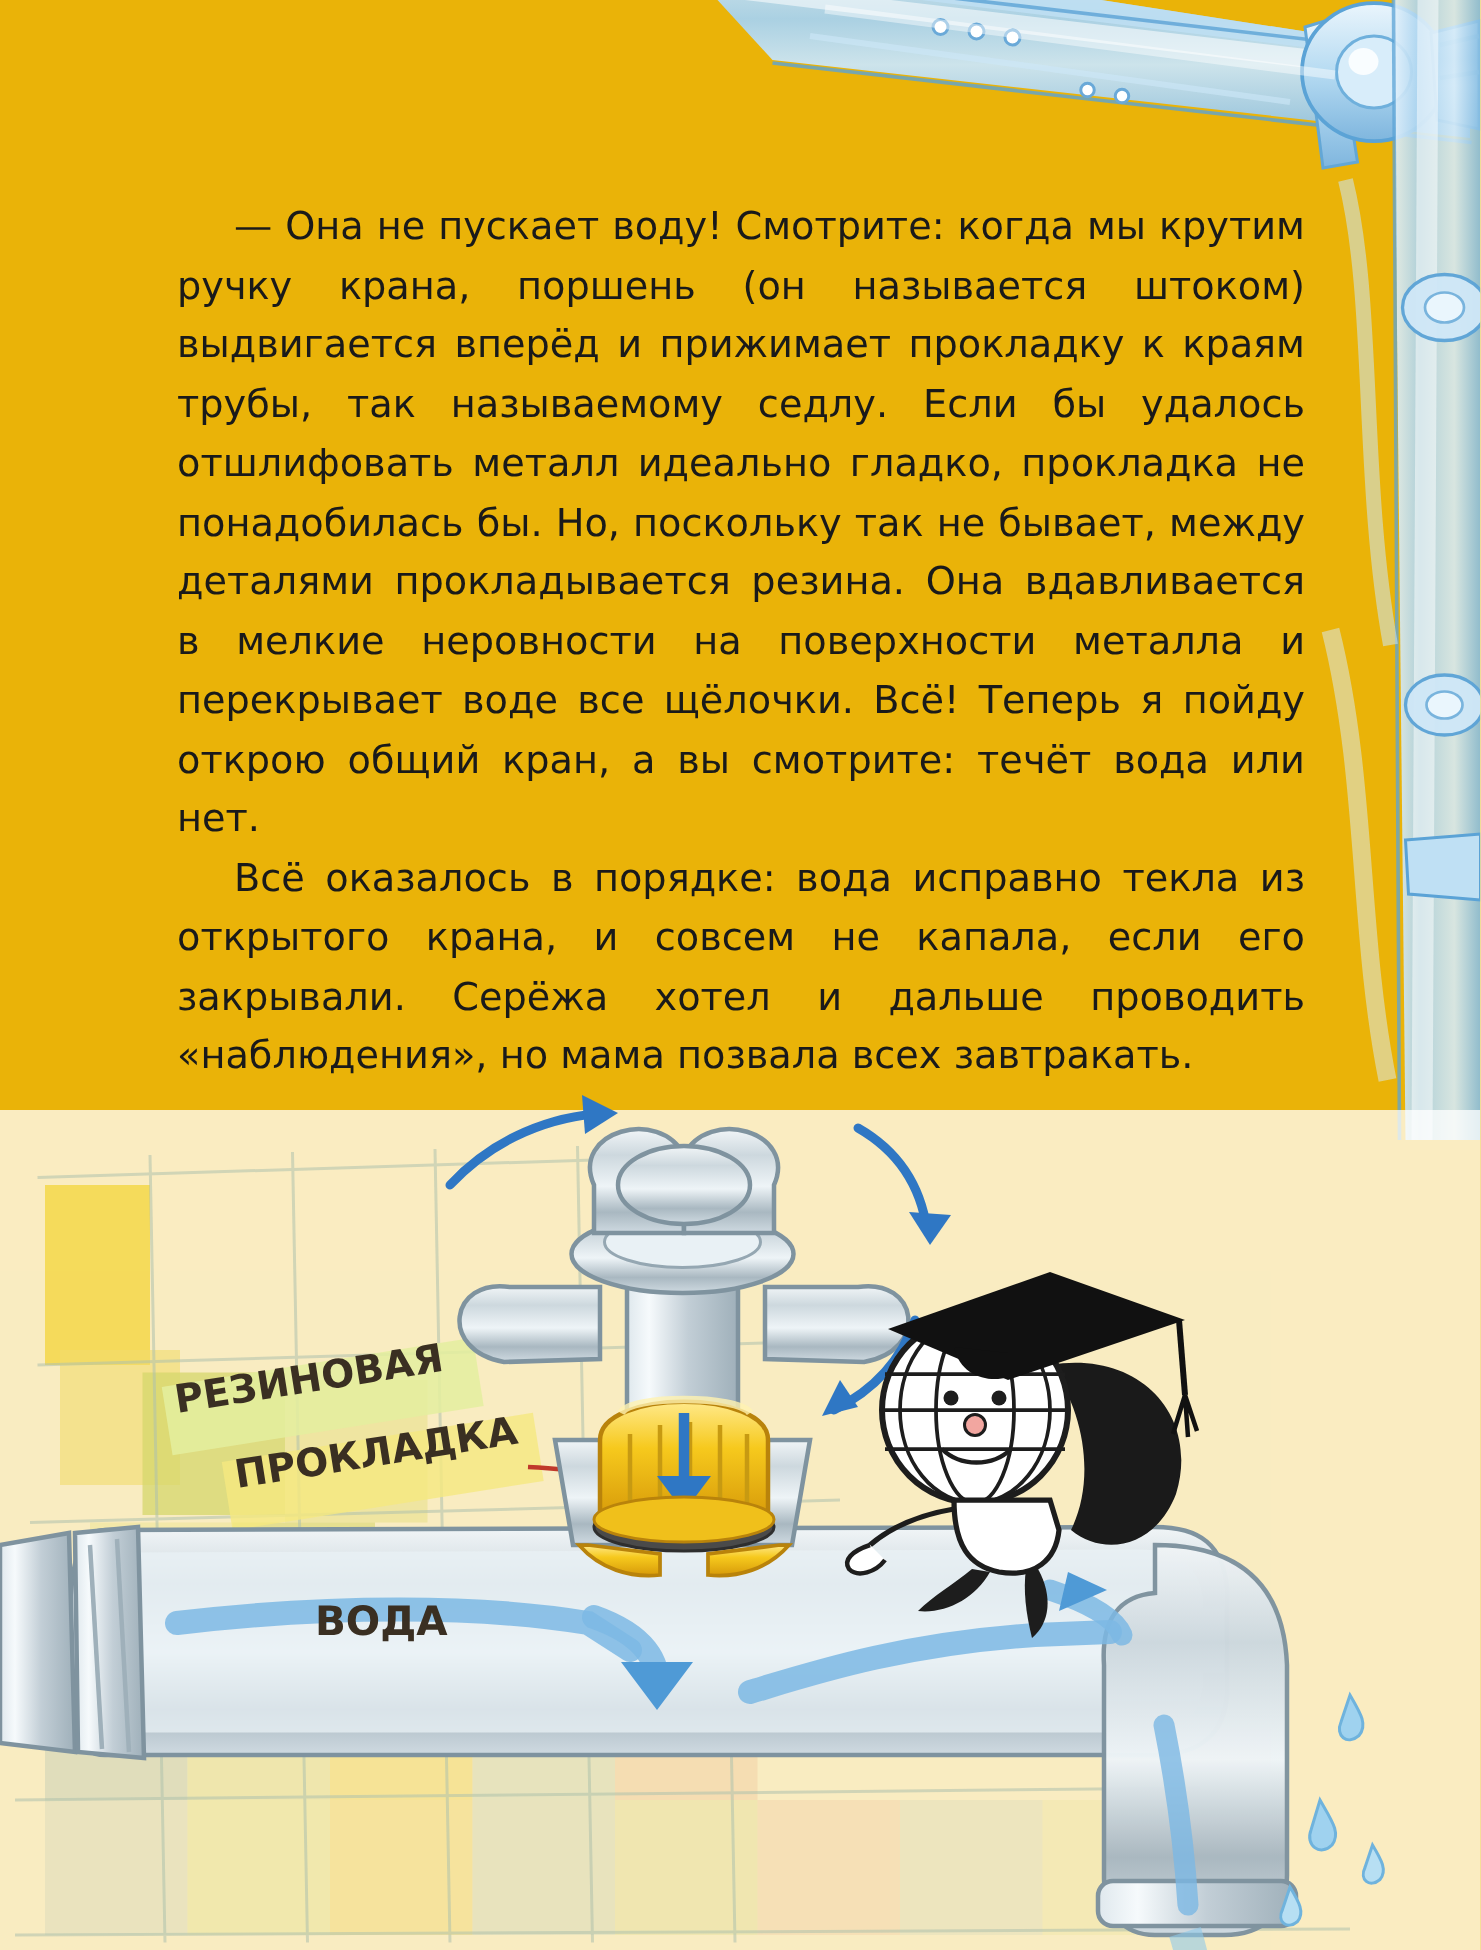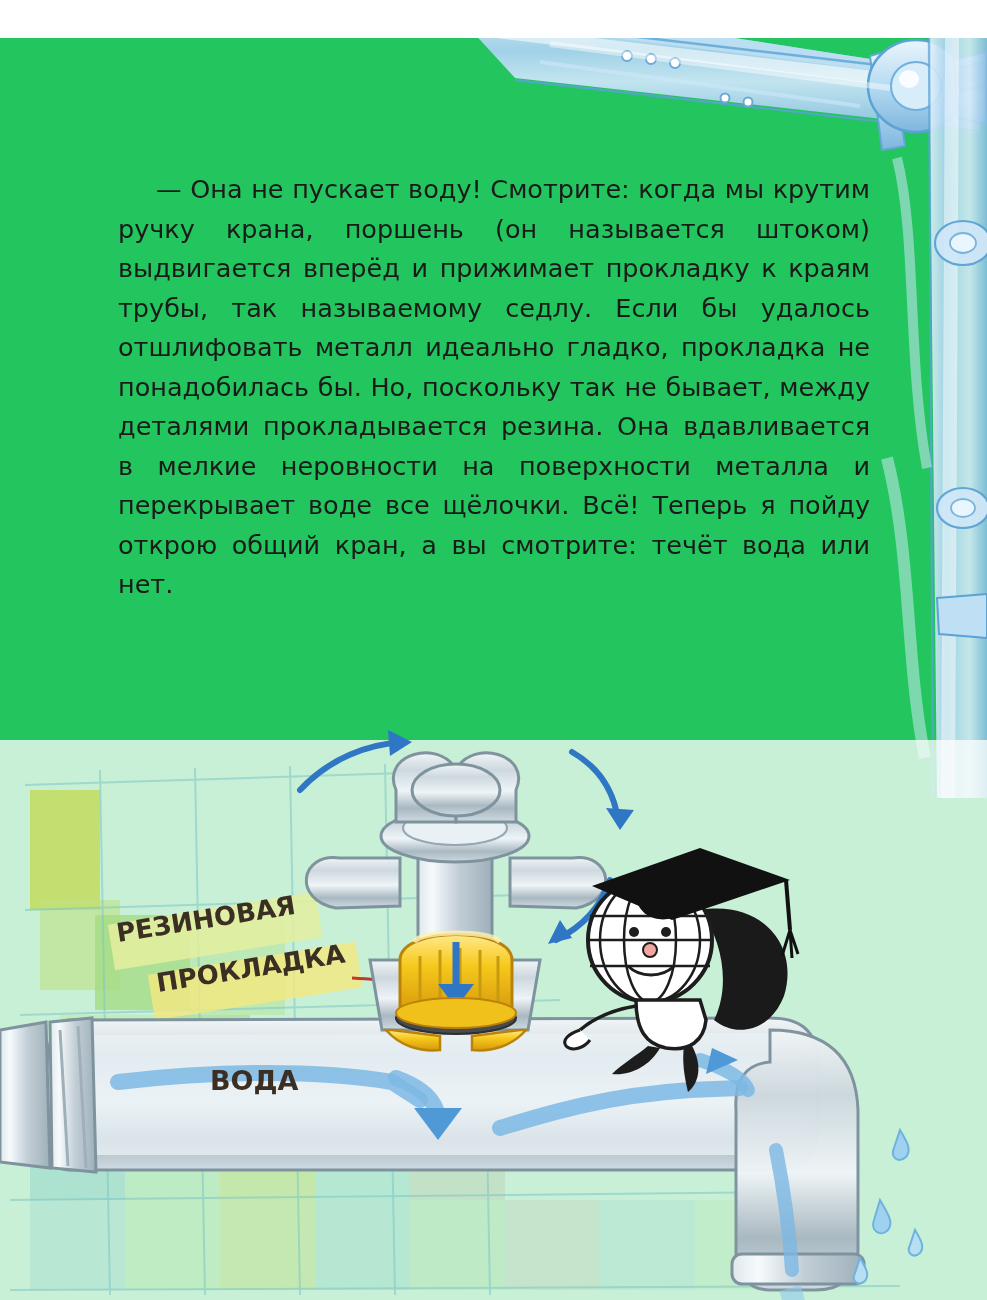--- a/index.html
+++ b/index.html
@@ -11,22 +11,21 @@
     width: 987px;
     height: 1300px;
     position: relative;
     overflow: hidden;
     font-family: "DejaVu Sans", sans-serif;
   }
 
   .page {
     position: absolute;
     inset: 0;
-    background: #22c55e;
-    margin-top: 38px;
+    background: #eab308;
   }
 
   
   .top-art {
     position: absolute;
     top: 0;
     left: 420px;
     width: 567px;
     height: 135px;
     overflow: hidden;
@@ -148,20 +147,21 @@
       <ellipse cx="96" cy="470" rx="12" ry="9" fill="#eaf6fd" stroke="#79b4dd" stroke-width="1.8"></ellipse>
       <path d="M70 560 L120 556 L120 600 L72 596 Z" fill="#bfe0f4" stroke="#5ba3d6" stroke-width="2"></path>
 
       <path d="M30 120 C 50 200, 40 320, 60 430" stroke="#cbe6f7" stroke-width="10" fill="none" opacity="0.55"></path>
       <path d="M20 420 C 45 520, 38 620, 58 720" stroke="#d8eefb" stroke-width="12" fill="none" opacity="0.5"></path>
     </svg>
   </div>
 
   <div class="text-block">
     <p class="para"><span class="indent"></span><span>— Она не пускает воду! Смотрите: когда мы крутим ручку крана, поршень (он называется што­ком) выдвигается вперёд и прижимает проклад­ку к краям трубы, так называемому седлу. Если бы удалось отшлифовать металл идеально гладко, прокладка не понадобилась бы. Но, поскольку так не бывает, между деталями прокладывается ре­зина. Она вдавливается в мелкие неровности на поверхности металла и перекрывает воде все щё­лочки. Всё! Теперь я пойду открою общий кран, а вы смотрите: течёт вода или нет.</span></p>
+    <p class="para"><span class="indent"></span><span>Всё оказалось в порядке: вода исправно тек­ла из открытого крана, и совсем не капала, если его закрывали. Серёжа хотел и дальше проводить «наблюдения», но мама позвала всех завтракать.</span></p>
   </div>
 
   <div class="bottom-art">
     <svg width="987" height="570" viewBox="0 0 987 570" xmlns="http://www.w3.org/2000/svg">
       <defs>
         <linearGradient id="metal" x1="0" y1="0" x2="0" y2="1">
           <stop offset="0%" stop-color="#f1f5f7"></stop>
           <stop offset="25%" stop-color="#cdd8de"></stop>
           <stop offset="55%" stop-color="#eef4f7"></stop>
           <stop offset="80%" stop-color="#a9b8c1"></stop>

